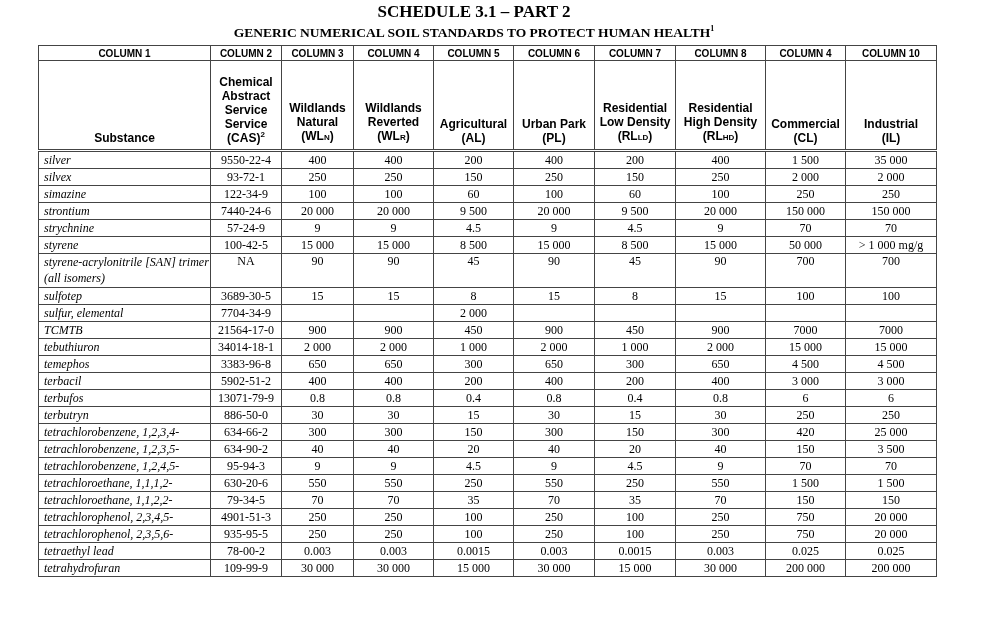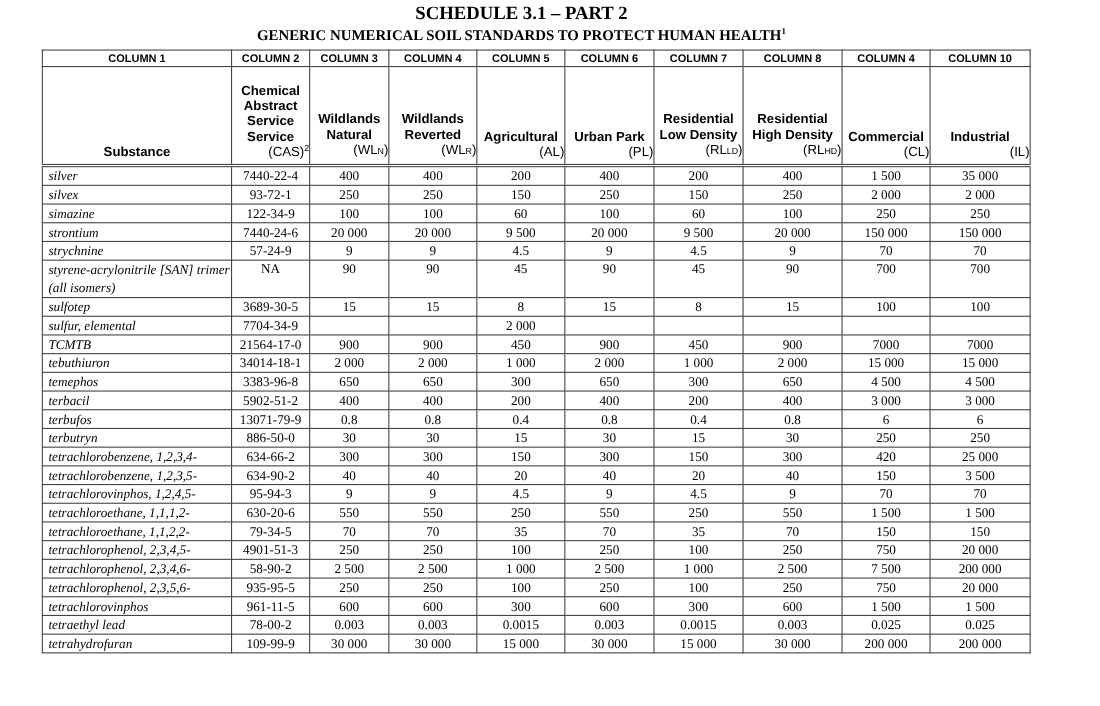--- a/index.html
+++ b/index.html
@@ -6,21 +6,21 @@
   body { width:1000px; height:642px; overflow:hidden; position:relative; color:#000; }
   .title { position:absolute; left:0; width:1000px; text-align:center; font-family:"Liberation Serif", serif; font-weight:bold; }
   .title.main { top:2px; font-size:17px; left:-26px; }
   .title.sub { top:24px; font-size:13.5px; left:-26px; }
   .title sup { font-size:8px; }
   table { position:absolute; left:38px; top:45px; border-collapse:collapse; table-layout:fixed; width:898px; }
   td, th { border:1px solid #444; padding:0; text-align:center; vertical-align:middle; overflow:hidden; }
   th { font-family:"Liberation Sans", sans-serif; font-weight:bold; }
   tr.colnums th { font-size:10px; height:14px; line-height:13px; }
   tr.colhead th { font-size:12px; line-height:14px; height:84px; vertical-align:bottom; padding-bottom:4px; }
-  tr.colhead th .sub { font-weight:normal;text-align:right; }
+  tr.colhead th .sub { font-weight:bold; }
   tr.colhead th small { font-size:8px; }
   tr.colhead th sup { font-size:8px; line-height:0; }
   tr.colhead { border-bottom:3px double #444; }
   td { font-family:"Liberation Serif", serif; font-size:12px; height:16px; line-height:15px; }
   td.name { text-align:left; padding-left:5px;font-style:italic; }
   tr.tall td { height:33px; vertical-align:top; }
   tr.tall td.name { line-height:16px;margin-top:42px; }
 </style>
 </head>
 <body>
@@ -99,21 +99,21 @@
         </th>
         <th>
           <div>Industrial</div>
           <div class="sub"><span>(IL)</span></div>
         </th>
       </tr>
   </thead>
   <tbody id="tbody">
       <tr>
         <td class="name">silver</td>
-        <td>7440-22-4</td>
+        <td>9550-22-4</td>
         <td>400</td>
         <td>400</td>
         <td>200</td>
         <td>400</td>
         <td>200</td>
         <td>400</td>
         <td>1 500</td>
         <td>35 000</td>
       </tr>
       <tr>
@@ -156,20 +156,32 @@
         <td class="name">strychnine</td>
         <td>57-24-9</td>
         <td>9</td>
         <td>9</td>
         <td>4.5</td>
         <td>9</td>
         <td>4.5</td>
         <td>9</td>
         <td>70</td>
         <td>70</td>
+      </tr>
+      <tr>
+        <td class="name">styrene</td>
+        <td>100-42-5</td>
+        <td>15 000</td>
+        <td>15 000</td>
+        <td>8 500</td>
+        <td>15 000</td>
+        <td>8 500</td>
+        <td>15 000</td>
+        <td>50 000</td>
+        <td>&gt; 1 000 mg/g</td>
       </tr>
       <tr class="tall">
         <td class="name">styrene-acrylonitrile [SAN] trimer (all isomers)</td>
         <td>NA</td>
         <td>90</td>
         <td>90</td>
         <td>45</td>
         <td>90</td>
         <td>45</td>
         <td>90</td>
@@ -290,21 +302,21 @@
         <td>40</td>
         <td>40</td>
         <td>20</td>
         <td>40</td>
         <td>20</td>
         <td>40</td>
         <td>150</td>
         <td>3 500</td>
       </tr>
       <tr>
-        <td class="name">tetrachlorovinphos, 1,2,4,5-</td>
+        <td class="name">tetrachlorobenzene, 1,2,4,5-</td>
         <td>95-94-3</td>
         <td>9</td>
         <td>9</td>
         <td>4.5</td>
         <td>9</td>
         <td>4.5</td>
         <td>9</td>
         <td>70</td>
         <td>70</td>
       </tr>
@@ -338,54 +350,30 @@
         <td>250</td>
         <td>250</td>
         <td>100</td>
         <td>250</td>
         <td>100</td>
         <td>250</td>
         <td>750</td>
         <td>20 000</td>
       </tr>
       <tr>
-        <td class="name">tetrachlorophenol, 2,3,4,6-</td>
-        <td>58-90-2</td>
-        <td>2 500</td>
-        <td>2 500</td>
-        <td>1 000</td>
-        <td>2 500</td>
-        <td>1 000</td>
-        <td>2 500</td>
-        <td>7 500</td>
-        <td>200 000</td>
-      </tr>
-      <tr>
         <td class="name">tetrachlorophenol, 2,3,5,6-</td>
         <td>935-95-5</td>
         <td>250</td>
         <td>250</td>
         <td>100</td>
         <td>250</td>
         <td>100</td>
         <td>250</td>
         <td>750</td>
         <td>20 000</td>
-      </tr>
-      <tr>
-        <td class="name">tetrachlorovinphos</td>
-        <td>961-11-5</td>
-        <td>600</td>
-        <td>600</td>
-        <td>300</td>
-        <td>600</td>
-        <td>300</td>
-        <td>600</td>
-        <td>1 500</td>
-        <td>1 500</td>
       </tr>
       <tr>
         <td class="name">tetraethyl lead</td>
         <td>78-00-2</td>
         <td>0.003</td>
         <td>0.003</td>
         <td>0.0015</td>
         <td>0.003</td>
         <td>0.0015</td>
         <td>0.003</td>

